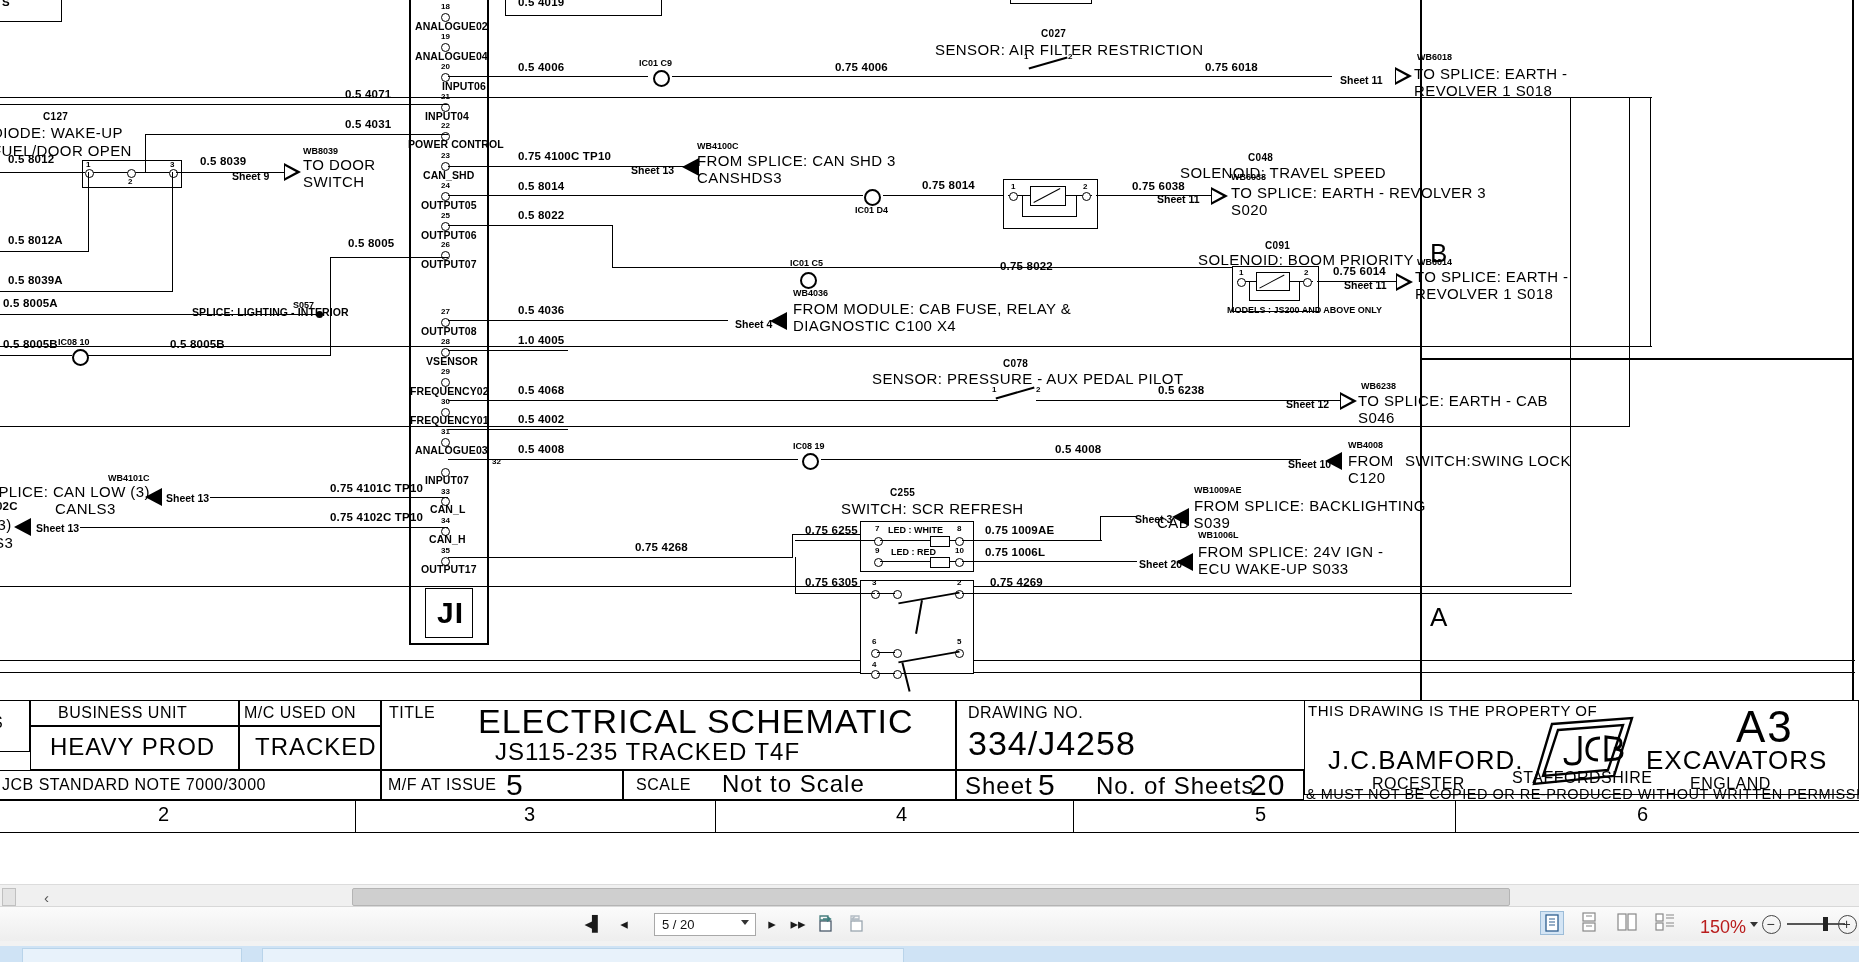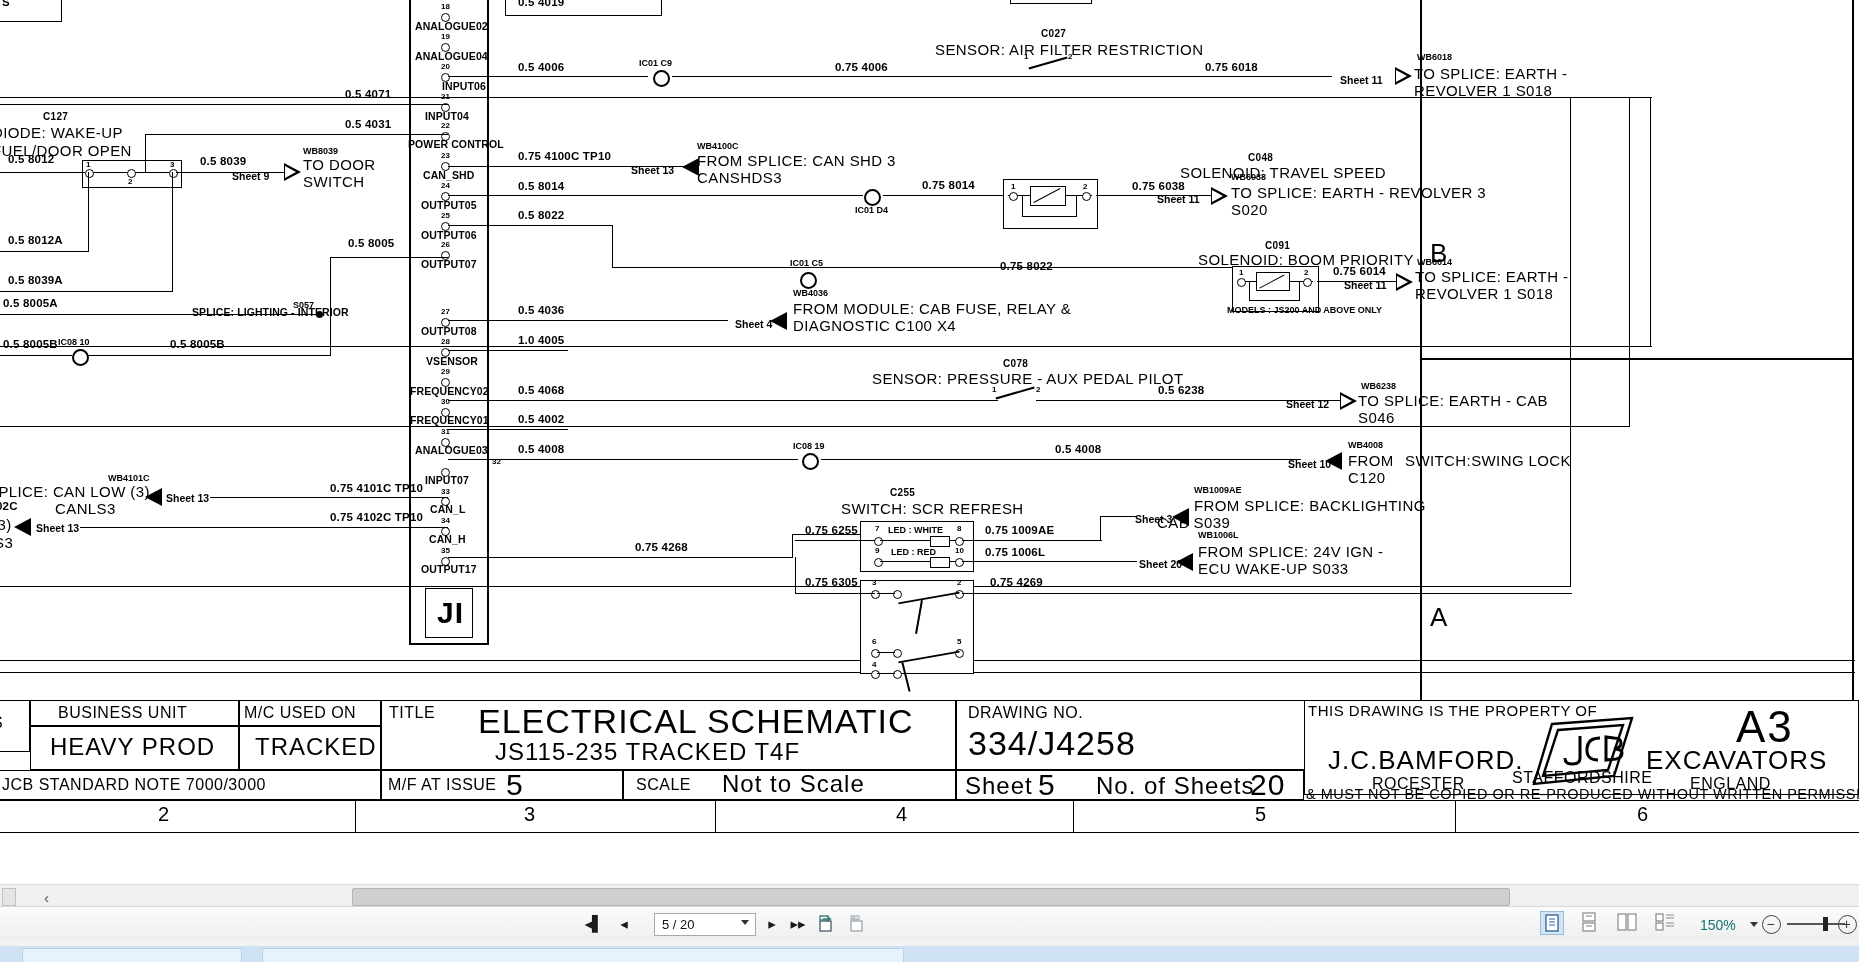--- a/index.html
+++ b/index.html
@@ -60,21 +60,21 @@
            border-top:1px solid #d8d8d8;}
   #toolbar .tbbg{position:absolute;left:0;top:0;width:1859px;height:34px;
            background:linear-gradient(#fbfbfb,#eeeeee);}
   .tbtn{position:absolute;top:6px;height:22px;display:flex;align-items:center;justify-content:center;cursor:default;}
   .glyph{font-size:15px;color:#1a1a1a;line-height:1;font-family:"DejaVu Sans",sans-serif;}
   #pagebox{position:absolute;left:654px;top:6px;width:100px;height:21px;background:#fff;border:1px solid #a8a8a8;}
   #pagebox .pv{position:absolute;left:7px;top:3px;font-size:13px;color:#111;}
   #pagebox .cv{position:absolute;right:6px;top:6px;width:0;height:0;border-left:4px solid transparent;border-right:4px solid transparent;border-top:5px solid #333;}
   .vbtn{position:absolute;top:4px;width:24px;height:24px;box-sizing:border-box;}
   .vbtn.sel{background:#d4e5f5;border:1px solid #9cbcd8;}
-  .zoomlbl{position:absolute;font-size:14px;color:#0f766e;}
+  .zoomlbl{position:absolute;font-size:18px;color:#b91c1c;}
   .circbtn{position:absolute;width:17px;height:17px;border:1.4px solid #444;border-radius:50%;}
   .circbtn span{position:absolute;left:0;top:0;width:15px;height:15px;display:flex;align-items:center;justify-content:center;font-size:14px;color:#333;line-height:1;}
   #zslider{position:absolute;top:16px;height:2px;background:#555;}
   #zthumb{position:absolute;top:10px;width:5px;height:14px;background:#222;}
   #taskbar{position:absolute;left:0;top:946px;width:1859px;height:16px;background:#cfe3f5;}
   #taskbar .tile{position:absolute;top:2px;height:14px;background:#e8f2fb;border:1px solid #b9d4ea;}
 </style>
 </head>
 <body>
 

